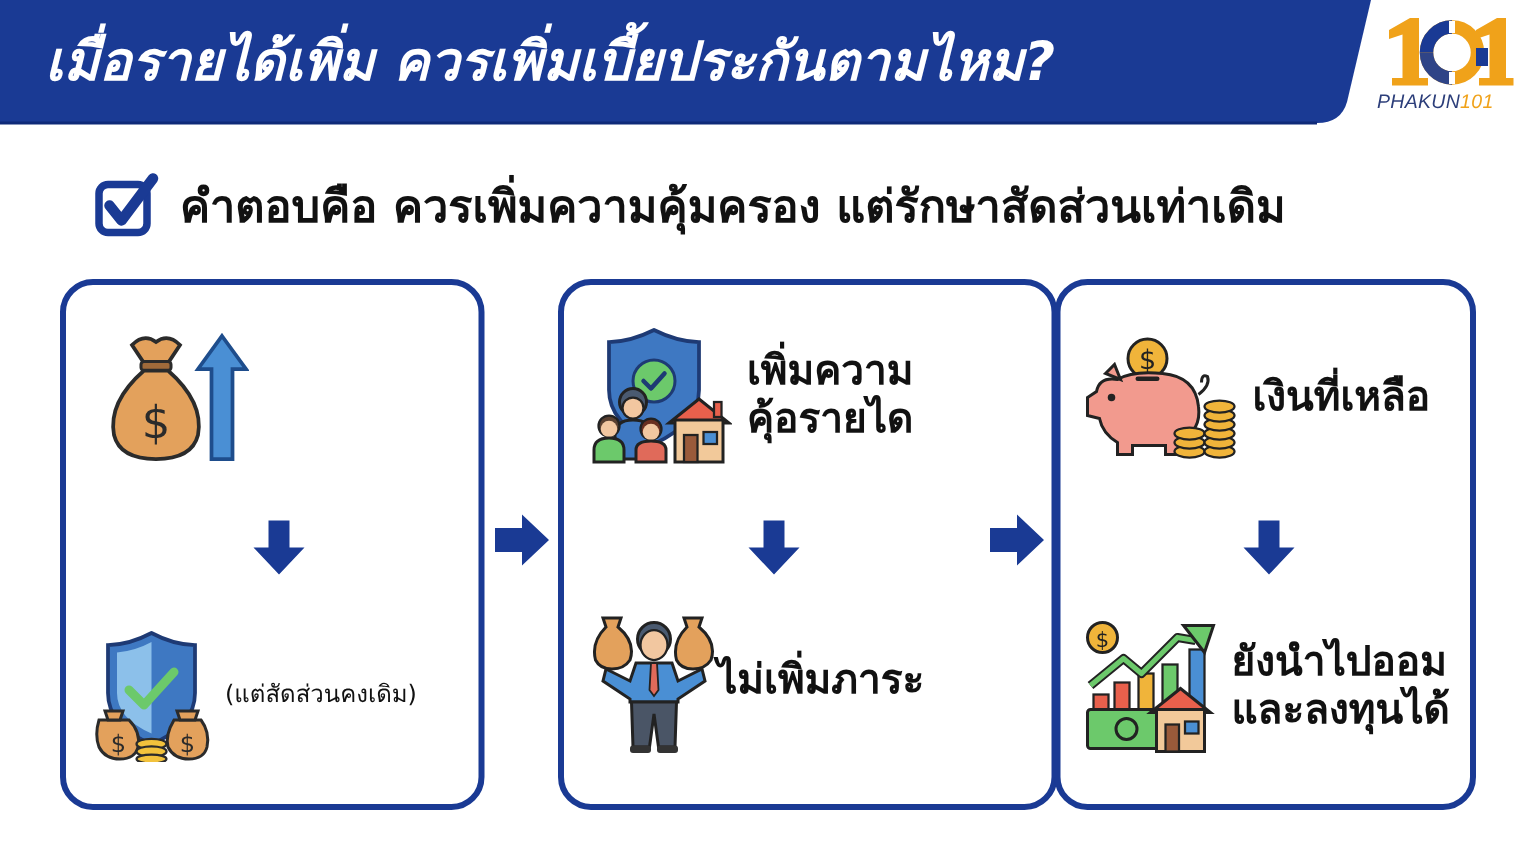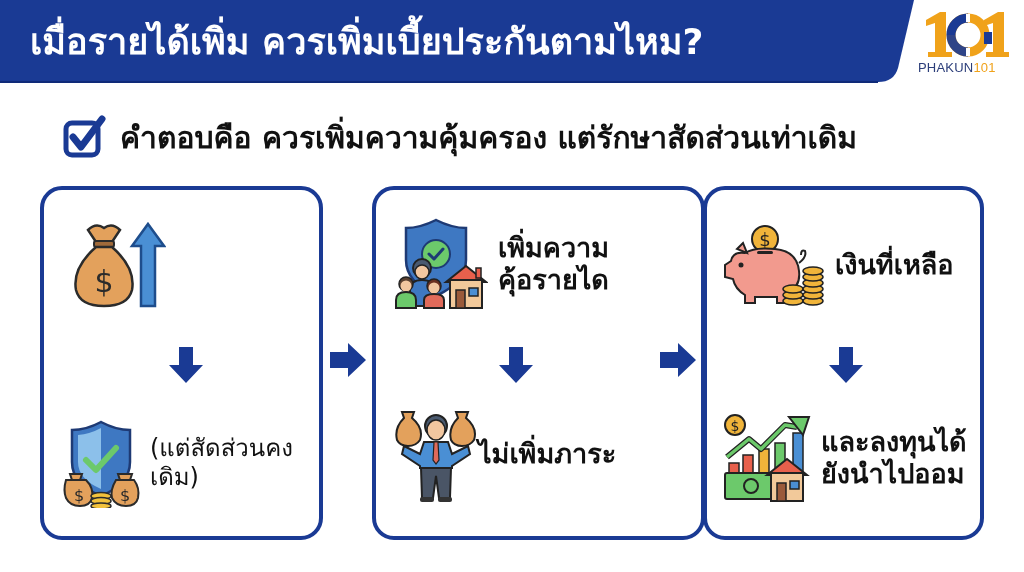--- a/index.html
+++ b/index.html
@@ -1,20 +1,20 @@
 <!DOCTYPE html>
 <html><head>
 <meta charset="utf-8">
 <style>
   * { box-sizing: border-box; margin: 0; padding: 0; }
   html, body { width: 1024px; height: 572px; overflow: hidden; background: #ffffff; }
   body { position: relative; font-family: "DejaVu Sans", sans-serif; color: #111; }
 
   .header {
-    position: absolute; left: 0; top: 0; width: 1024px; height: 84px;
+    position: absolute; left: 0; top: 0; width: 1024px; height: 84px; font-style: italic;
   }
   .header-band {
     position: absolute; left: 0; top: 0; width: 100%; height: 84px;
   }
   .header-title {
     position: absolute; left: 30px; top: 14px; height: 56px;
     line-height: 56px; color: #ffffff; font-weight: bold; font-size: 36px;
     letter-spacing: 0px; white-space: nowrap;
   }
   .logo {
@@ -42,21 +42,21 @@
     border: 4px solid #1a3a94; border-radius: 22px; background: #fff;
   }
   .card .row {
     position: absolute; left: 0; width: 100%; display: flex; align-items: center;
   }
   .card .icon { flex: 0 0 auto; }
   .card .label {
     font-weight: bold; font-size: 27px; line-height: 1.2; color: #111;
   }
   .card .sublabel {
-    font-size: 24px; color: #111; line-height: 1.2; font-weight: normal;
+    font-size: 16px; color: #111; line-height: 1.2; font-weight: normal;
   }
   .down-arrow { position: absolute; width: 40px; height: 40px; }
   .right-arrow { position: absolute; width: 40px; height: 36px; top: 342px; }
 </style>
 </head>
 <body>
 
 <div class="header">
   <svg class="header-band" viewBox="0 0 1024 84" preserveAspectRatio="none">
     <path d="M0 0 L914 0 L898 68 Q894 82 878 82 L0 82 Z" fill="#1a3a94"></path>
@@ -225,17 +225,17 @@
       <path d="M4 44 L26 26 L38 36 L62 12 L74 14" fill="none" stroke="#6cc96b" stroke-width="3.5" stroke-linejoin="round"></path>
       <path d="M66 4 L86 4 L80 22 Z" fill="#6cc96b" stroke="#222" stroke-width="2"></path>
       <rect x="2" y="60" width="52" height="26" rx="2" fill="#6cc96b" stroke="#222" stroke-width="2"></rect>
       <circle cx="28" cy="73" r="7" fill="none" stroke="#222" stroke-width="2"></circle>
       <path d="M44 62 L64 46 L84 62 Z" fill="#e8604c" stroke="#222" stroke-width="2"></path>
       <rect x="48" y="60" width="32" height="28" fill="#f2c99a" stroke="#222" stroke-width="2"></rect>
       <rect x="54" y="70" width="9" height="18" fill="#9a5a3a" stroke="#222" stroke-width="1.5"></rect>
       <rect x="67" y="68" width="9" height="8" fill="#4a8fd4" stroke="#222" stroke-width="1.5"></rect>
     </svg>
     <div>
+      <div class="label">ยังนำไปออม</div>
       <div class="label">และลงทุนได้</div>
-      <div class="label">ยังนำไปออม</div>
     </div>
   </div>
 </div>
 
 </body></html>

